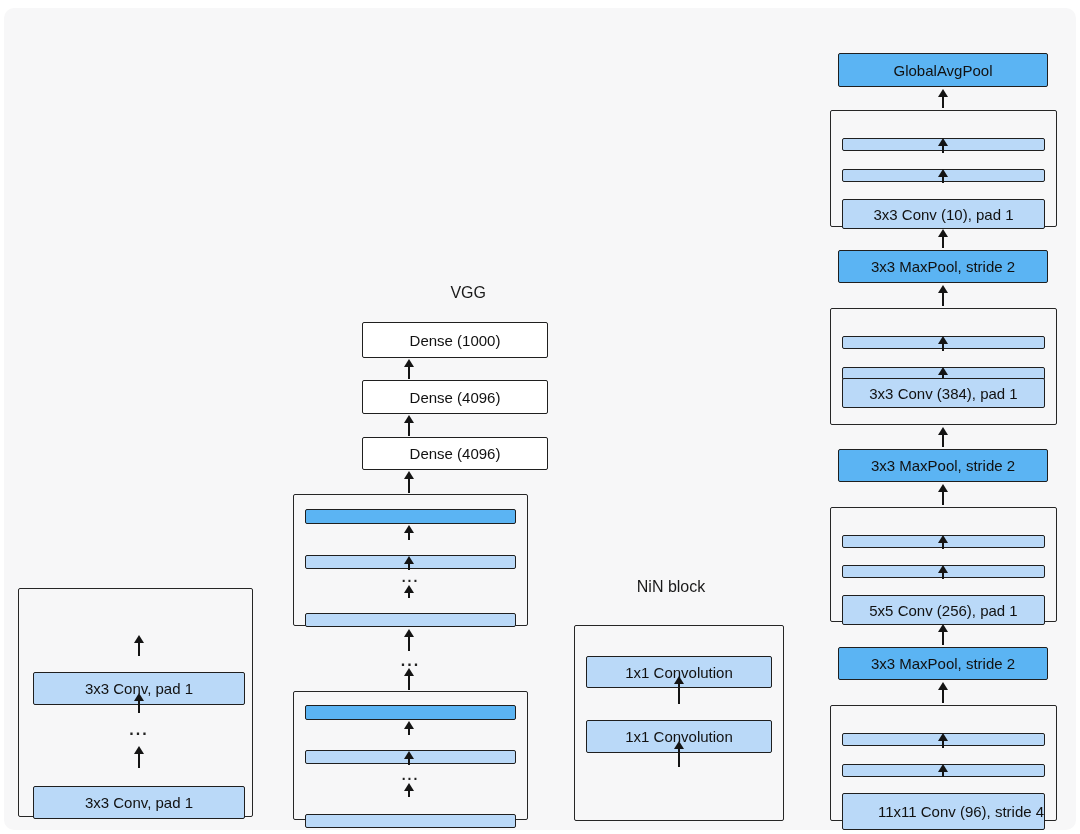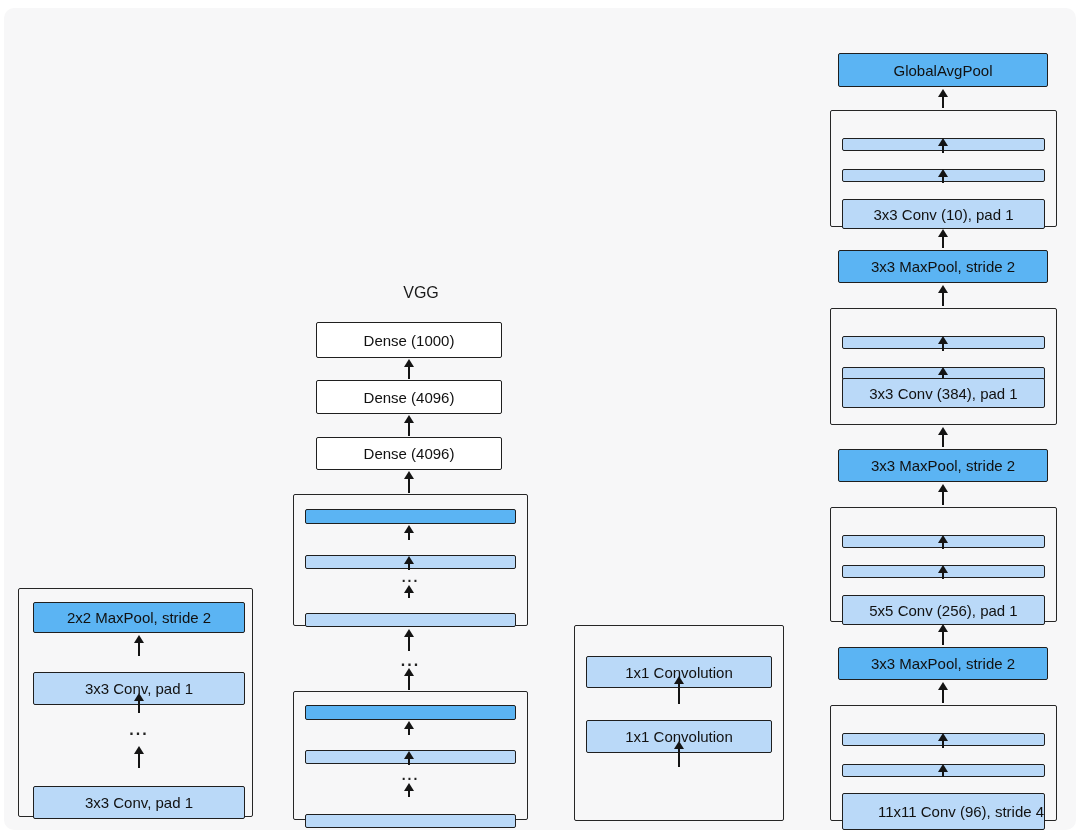--- a/index.html
+++ b/index.html
@@ -7,21 +7,21 @@
   .stage { position:relative; width:1080px; height:834px; }
   .canvas { position:absolute; left:4px; top:8px; width:1072px; height:822px; background:#f7f7f8; border-radius:10px; }
 
   .title { position:absolute; text-align:center; font-size:16px; color:#1a1a1a; }
 
   .box { position:absolute; border:1.6px solid #1f1f1f; border-radius:2px;
          display:flex; align-items:center; justify-content:center;
          font-size:15px; color:#111; white-space:nowrap; }
   .dark  { background:var(--dark-blue,#5bb4f3); }
   .light { background:var(--light-blue,#bad9f8);margin-top:14px; }
-  .white-bg { background:#ffffff; }
+  .white-bg { background:#ffffff;margin-left:46px; }
 
   .outline { position:absolute; border:1.6px solid #262626; border-radius:2px; background:transparent; }
 
   .bar { position:absolute; border:1.5px solid #1f1f1f; border-radius:2px; }
 
   .dots { position:absolute; text-align:center; font-size:16px; font-weight:bold;
           letter-spacing:2px; color:#222; line-height:1; }
 
   .arrow { position:absolute; }
   .arrow::before { content:""; position:absolute; left:50%; top:6px; bottom:0;
@@ -30,29 +30,28 @@
                    border-left:5.5px solid transparent; border-right:5.5px solid transparent;
                    border-bottom:8.5px solid #141414; }
 </style>
 </head>
 <body>
 
 <div class="stage">
   <div class="canvas"></div>
 
   <div class="outline" style="left:18px; top:588px; width:235px; height:229px;"></div>
-  <div class="box dark" style="left:33px; top:602px; width:212px; height:31px;">2x2 MaxPool, stride 2</div>
   <div class="arrow" style="left:130px; top:636px; width:18px; height:20px;"></div>
   <div class="box light" style="left:33px; top:658px; width:212px; height:33px;">3x3 Conv, pad 1</div>
   <div class="arrow" style="left:130px; top:694px; width:18px; height:19px;"></div>
   <div class="dots" style="left:33px; top:722px; width:212px;">...</div>
   <div class="arrow" style="left:130px; top:747px; width:18px; height:21px;"></div>
   <div class="box light" style="left:33px; top:772px; width:212px; height:33px;">3x3 Conv, pad 1</div>
 
-  <div class="title" style="left:328px; top:284px; width:186px;">VGG</div>
+  <div class="title" style="left:300px; top:284px; width:186px;text-align:right;">VGG</div>
   <div class="box white-bg" style="left:316px; top:322px; width:186px; height:36px;">Dense (1000)</div>
   <div class="arrow" style="left:400px; top:360px; width:18px; height:19px;"></div>
   <div class="box white-bg" style="left:316px; top:380px; width:186px; height:34px;">Dense (4096)</div>
   <div class="arrow" style="left:400px; top:416px; width:18px; height:20px;"></div>
   <div class="box white-bg" style="left:316px; top:437px; width:186px; height:33px;">Dense (4096)</div>
   <div class="arrow" style="left:400px; top:472px; width:18px; height:21px;"></div>
 
   <div class="outline" style="left:293px; top:494px; width:235px; height:132px;"></div>
   <div class="bar dark" style="left:305px; top:509px; width:211px; height:15px;"></div>
   <div class="arrow" style="left:400px; top:526px; width:18px; height:14px;"></div>
@@ -68,20 +67,21 @@
 
   <div class="outline" style="left:293px; top:691px; width:235px; height:129px;"></div>
   <div class="bar dark" style="left:305px; top:705px; width:211px; height:15px;"></div>
   <div class="arrow" style="left:400px; top:722px; width:18px; height:13px;"></div>
   <div class="bar light" style="left:305px; top:736px; width:211px; height:14px;"></div>
   <div class="arrow" style="left:400px; top:752px; width:18px; height:13px;"></div>
   <div class="dots" style="left:305px; top:768px; width:211px; font-size:14px;">...</div>
   <div class="arrow" style="left:400px; top:784px; width:18px; height:13px;"></div>
   <div class="bar light" style="left:305px; top:800px; width:211px; height:14px;"></div>
 
+  <div class="title" style="left:566px; top:578px; width:210px;">NiN block</div>
   <div class="outline" style="left:574px; top:625px; width:210px; height:196px;"></div>
   <div class="box light" style="left:586px; top:642px; width:186px; height:32px;">1x1 Convolution</div>
   <div class="arrow" style="left:670px; top:677px; width:18px; height:27px;"></div>
   <div class="box light" style="left:586px; top:706px; width:186px; height:33px;">1x1 Convolution</div>
   <div class="arrow" style="left:670px; top:742px; width:18px; height:25px;"></div>
 
   <div class="box dark" style="left:838px; top:53px; width:210px; height:34px;">GlobalAvgPool</div>
   <div class="arrow" style="left:934px; top:90px; width:18px; height:18px;"></div>
 
   <div class="outline" style="left:830px; top:110px; width:227px; height:117px;"></div>

